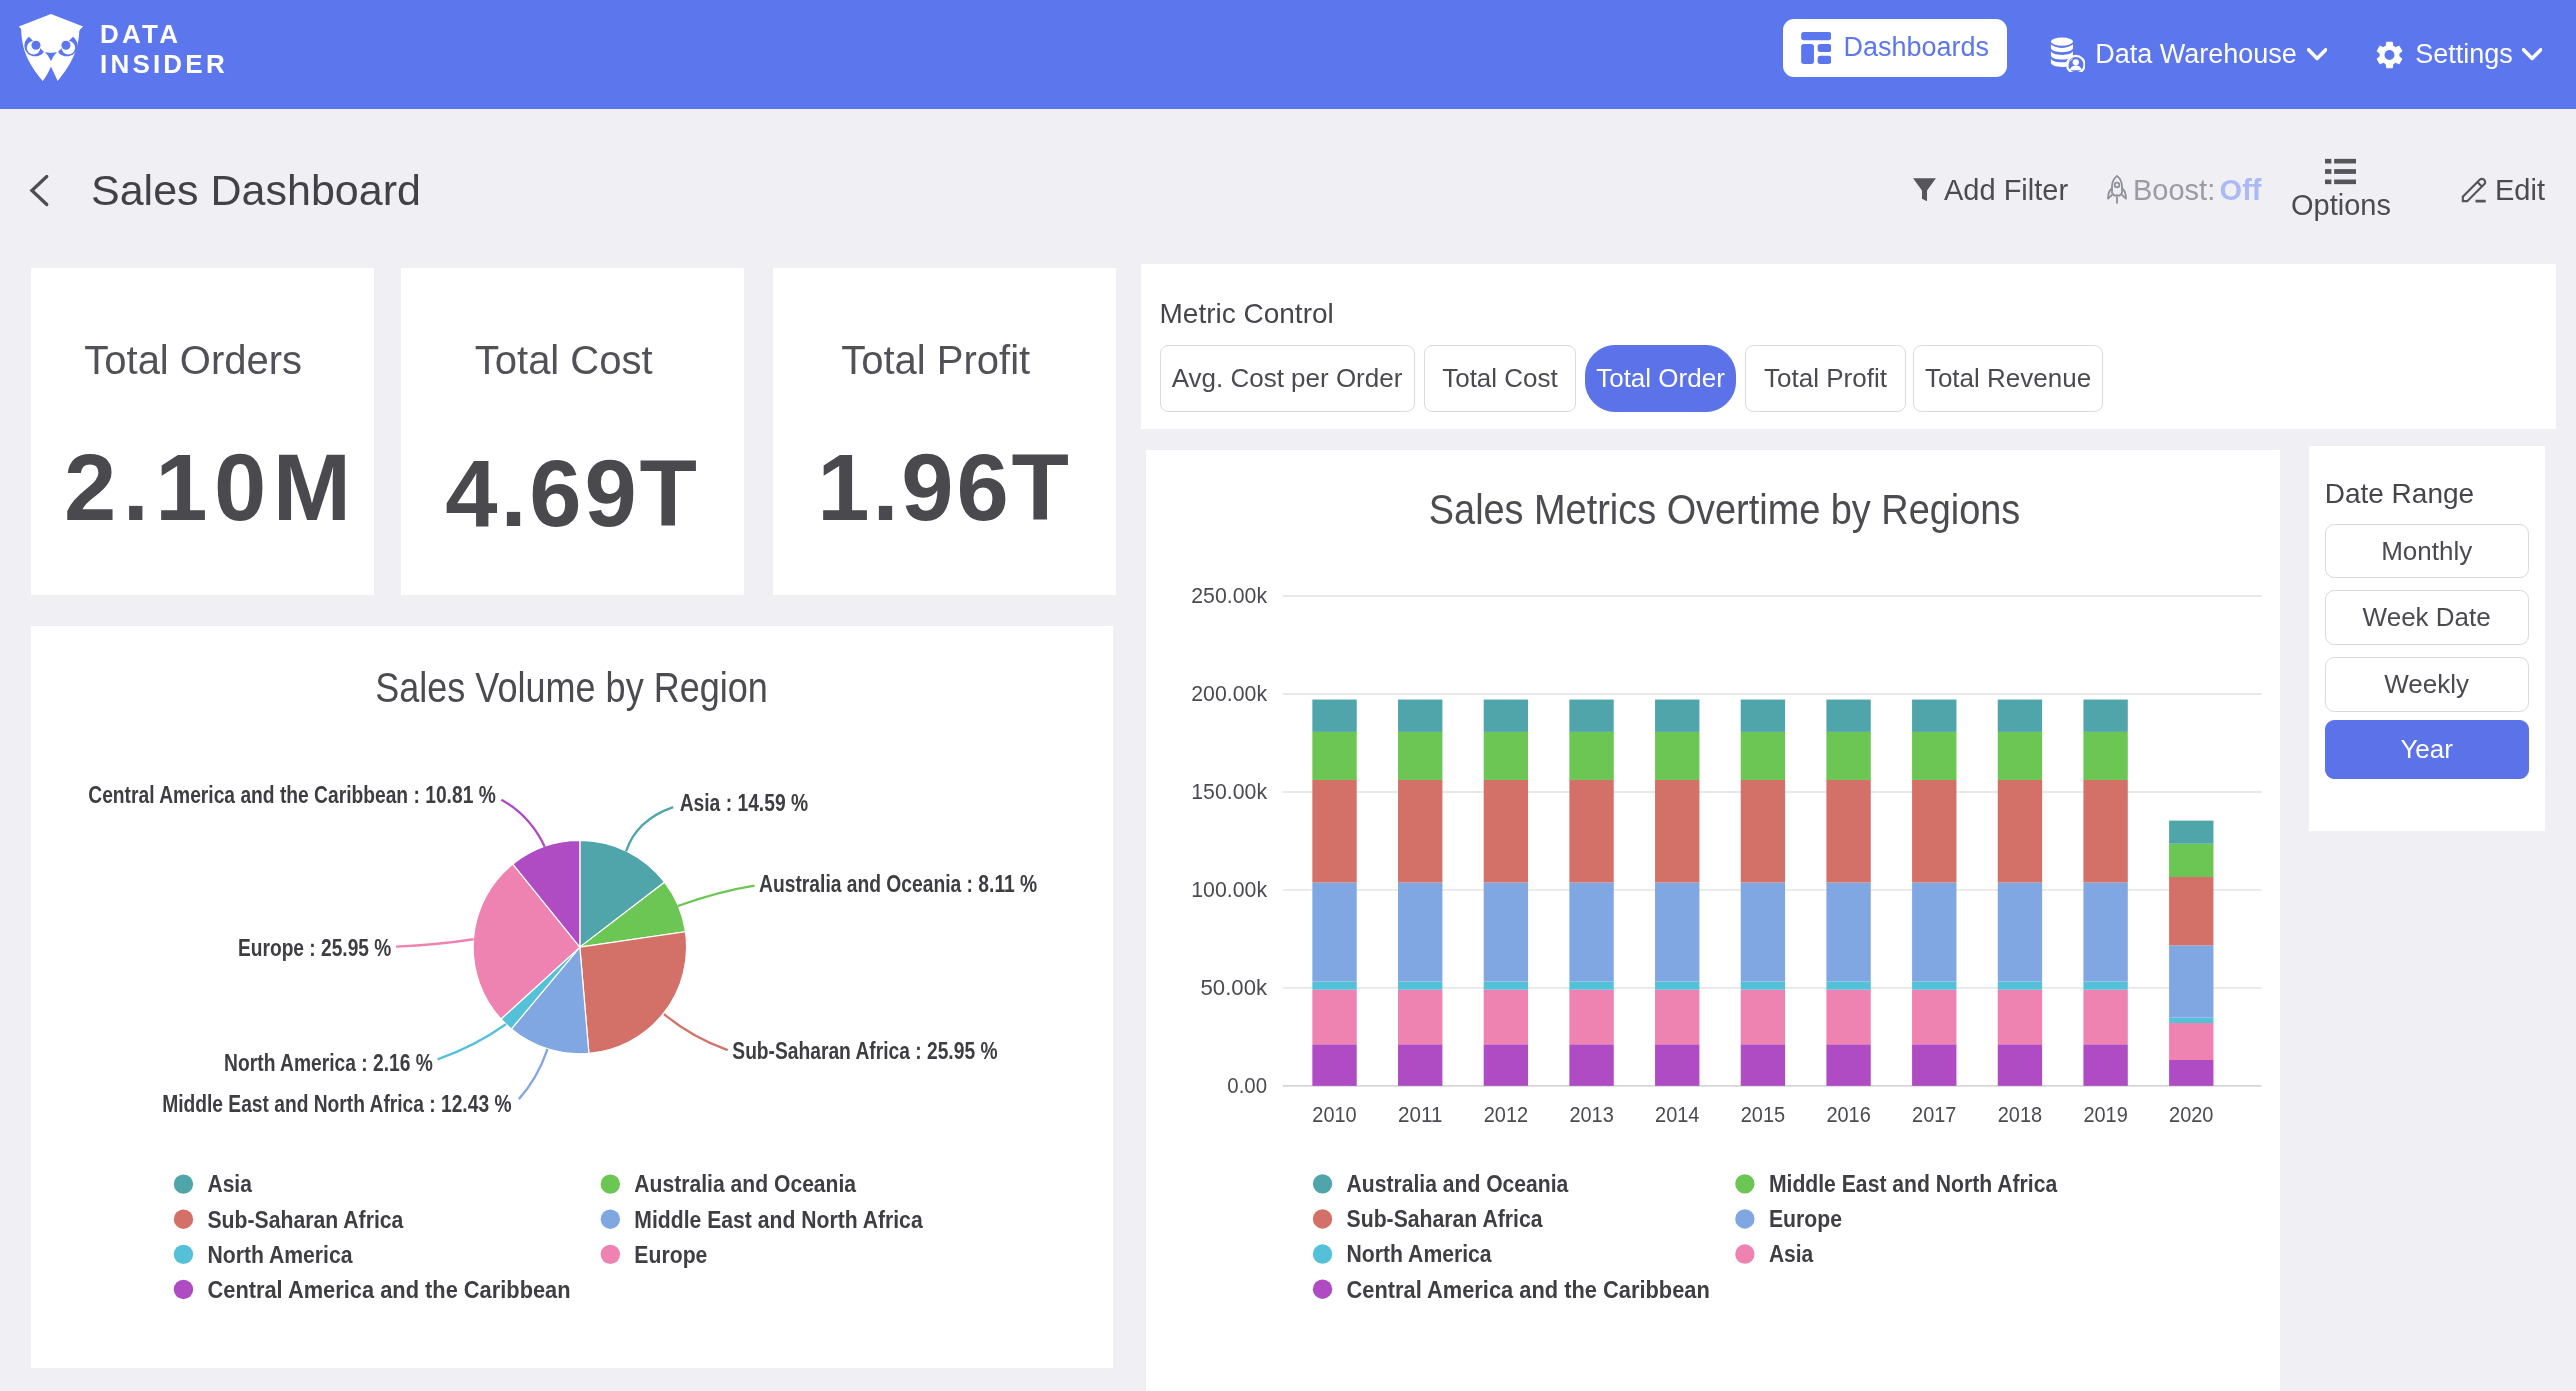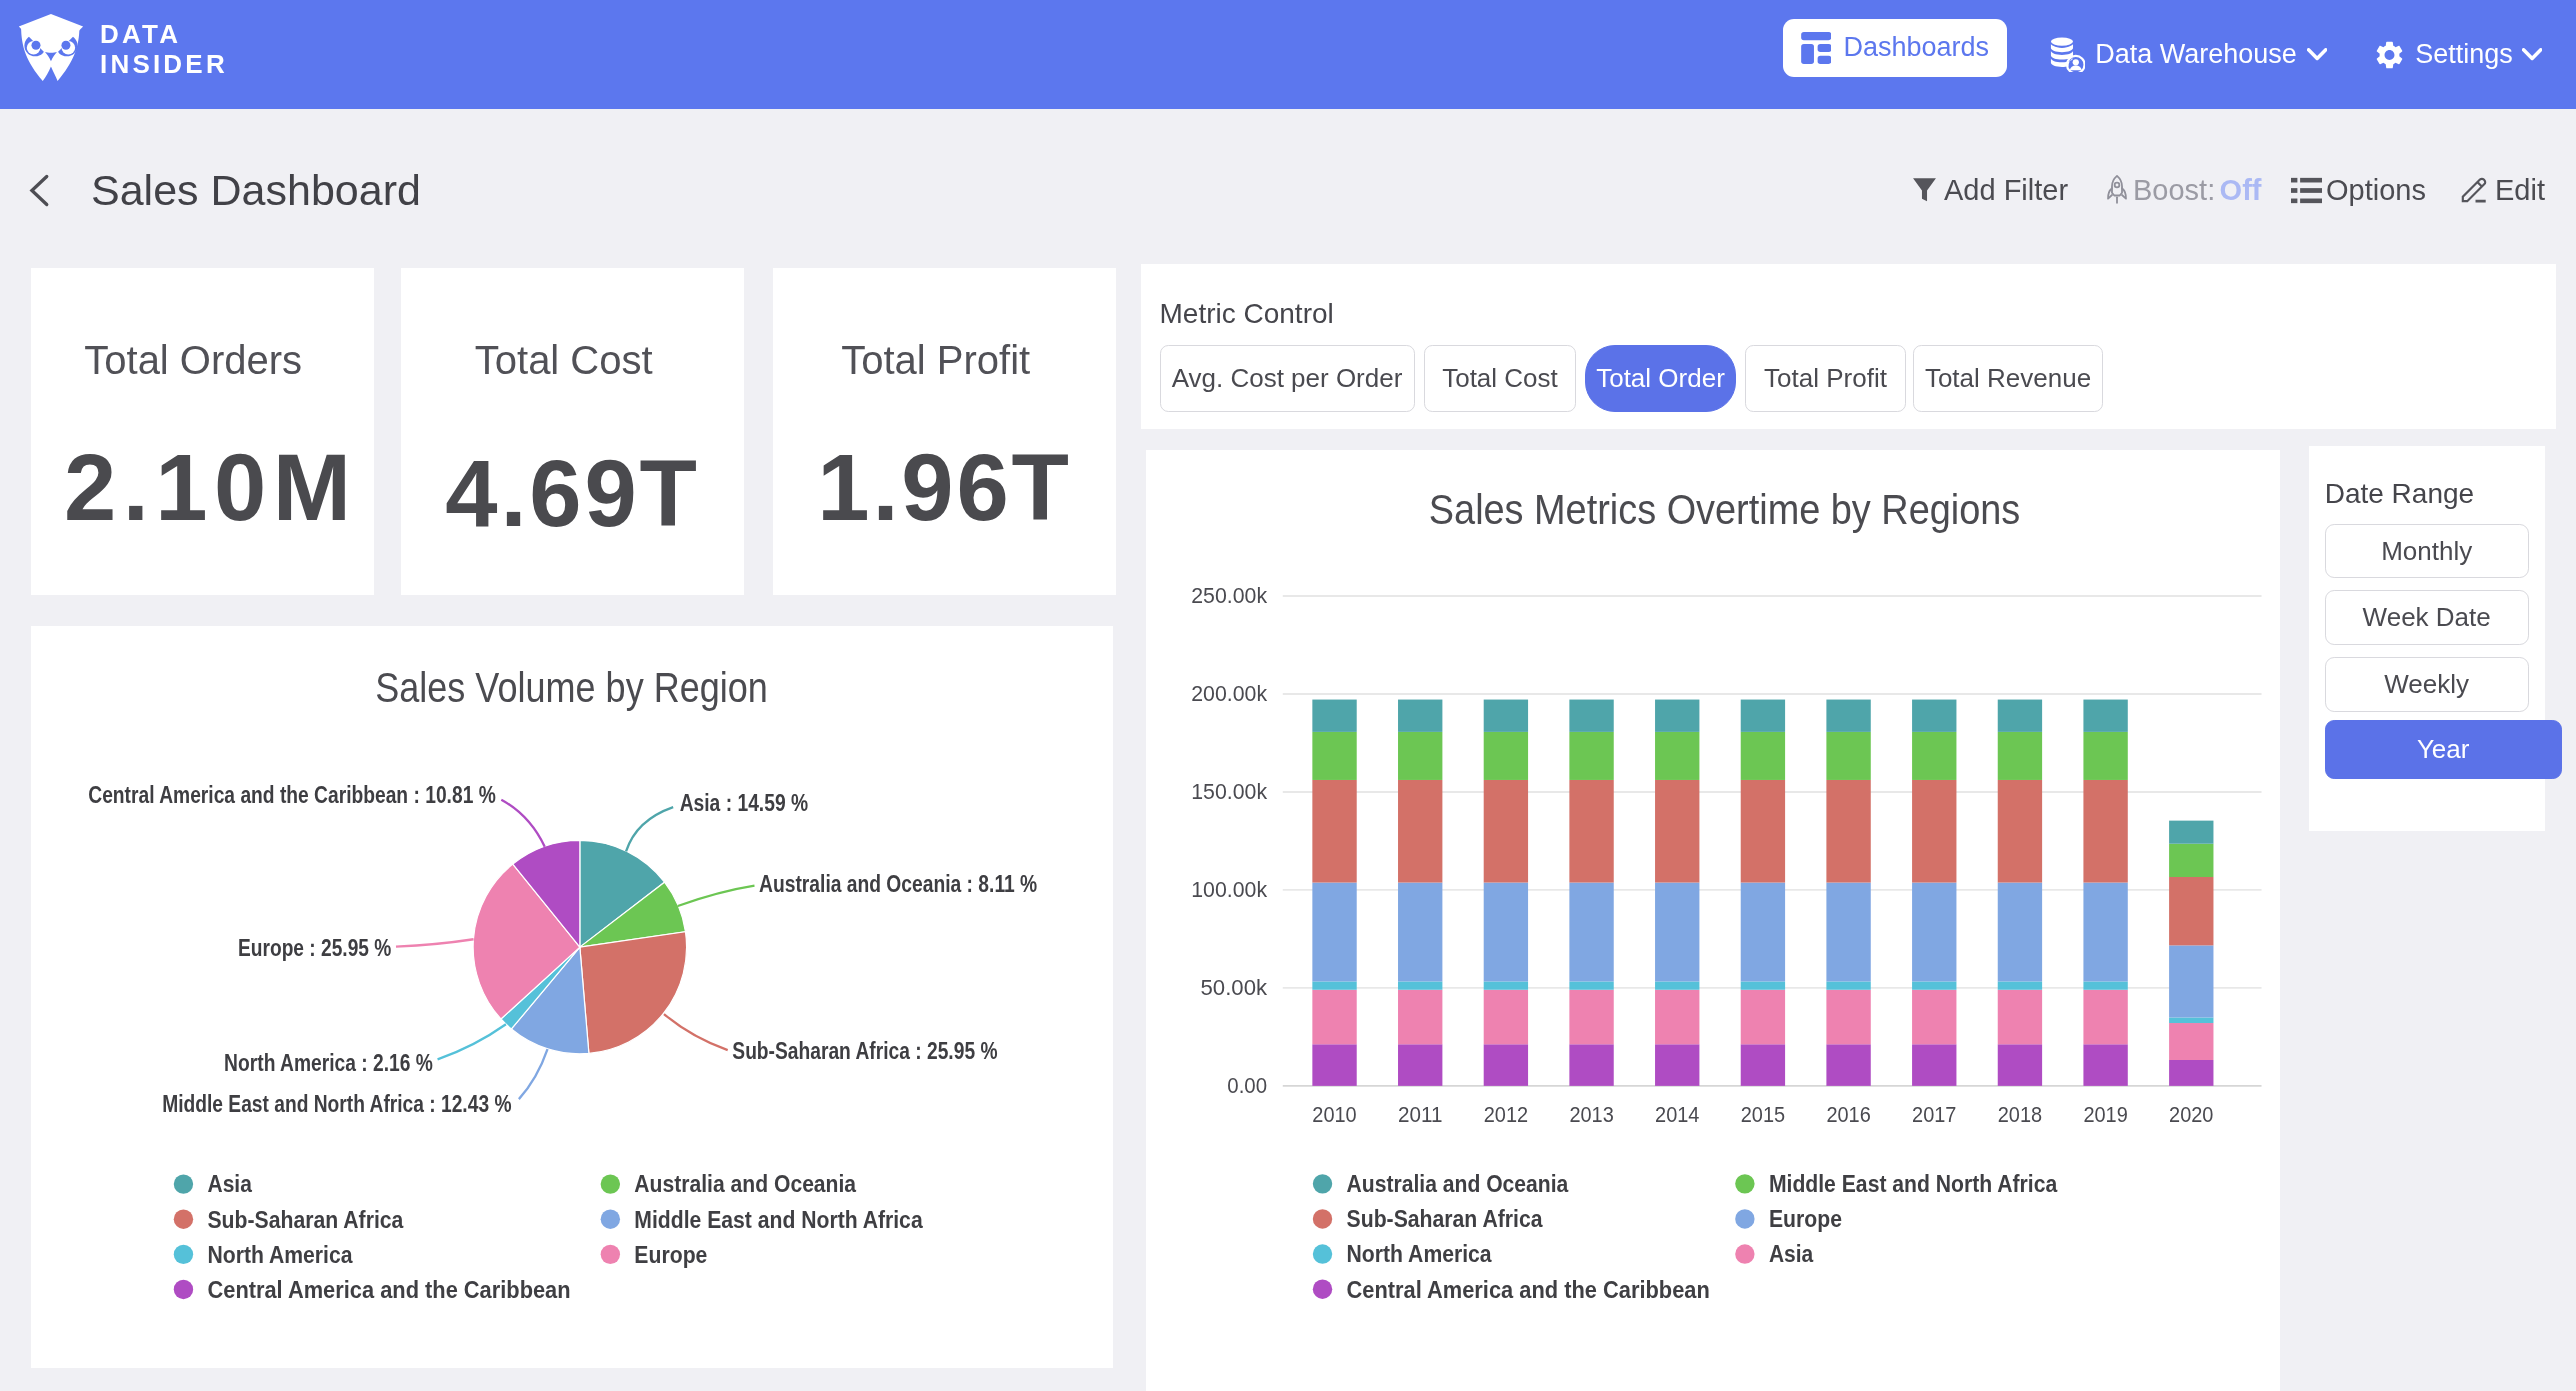--- a/index.html
+++ b/index.html
@@ -90,21 +90,21 @@
       <g fill="none" stroke="#90909A" stroke-width="2" stroke-linejoin="round" stroke-linecap="round">
         <path d="M13,1.5 C9.5,4.5 7.5,8.5 7.5,13 L7.5,20 L10,23 L16,23 L18.5,20 L18.5,13 C18.5,8.5 16.5,4.5 13,1.5 Z"></path>
         <circle cx="13" cy="11.5" r="2.6"></circle>
         <path d="M7.5,15 C4.5,17.5 3,21.5 3.2,26.5 L7.5,22.5"></path>
         <path d="M18.5,15 C21.5,17.5 23,21.5 22.8,26.5 L18.5,22.5"></path>
         <path d="M13,25 L13,31"></path>
       </g>
     </svg>
   <span>Boost: <span style="color:#ABB9F4;font-weight:bold;margin-left:-3.7px;">Off</span></span>
 </div>
-<div class="tool" style="left:2291px;">
+<div class="tool" style="left:2291px;flex-direction:column;">
   <svg width="31" height="26" viewBox="0 0 34 28">
       <g fill="#55555B">
         <rect x="0" y="0" width="7" height="5.2"></rect>
         <rect x="10" y="0" width="24" height="5.2"></rect>
         <rect x="0" y="11.4" width="7" height="5.2"></rect>
         <rect x="10" y="11.4" width="24" height="5.2"></rect>
         <rect x="0" y="22.8" width="7" height="5.2"></rect>
         <rect x="10" y="22.8" width="24" height="5.2"></rect>
       </g>
     </svg>
@@ -312,15 +312,15 @@
         <text x="674" y="879" textLength="48" lengthAdjust="spacingAndGlyphs">Asia</text>
     </g>
   </svg>
 </div>
 
 <div class="panel" style="left:2309px;top:446px;width:236px;height:385px;">
   <div class="abs" style="left:15.7px;top:32px;font-size:28px;color:#45454B;">Date Range</div>
   <div class="btn" style="left:15.7px;top:78px;width:204px;height:54px;border-radius:9.2px;">Monthly</div>
   <div class="btn" style="left:15.7px;top:144px;width:204px;height:55px;border-radius:9.2px;">Week Date</div>
   <div class="btn" style="left:15.7px;top:211px;width:204px;height:55px;border-radius:9.2px;">Weekly</div>
-  <div class="btn sel" style="left:15.7px;top:274px;width:237px;height:59px;border-radius:9.2px;">Year</div>
+  <div class="btn sel" style="left:15.7px;top:274px;width:204px;height:59px;border-radius:9.2px;">Year</div>
 </div>
 
 
 </body></html>

